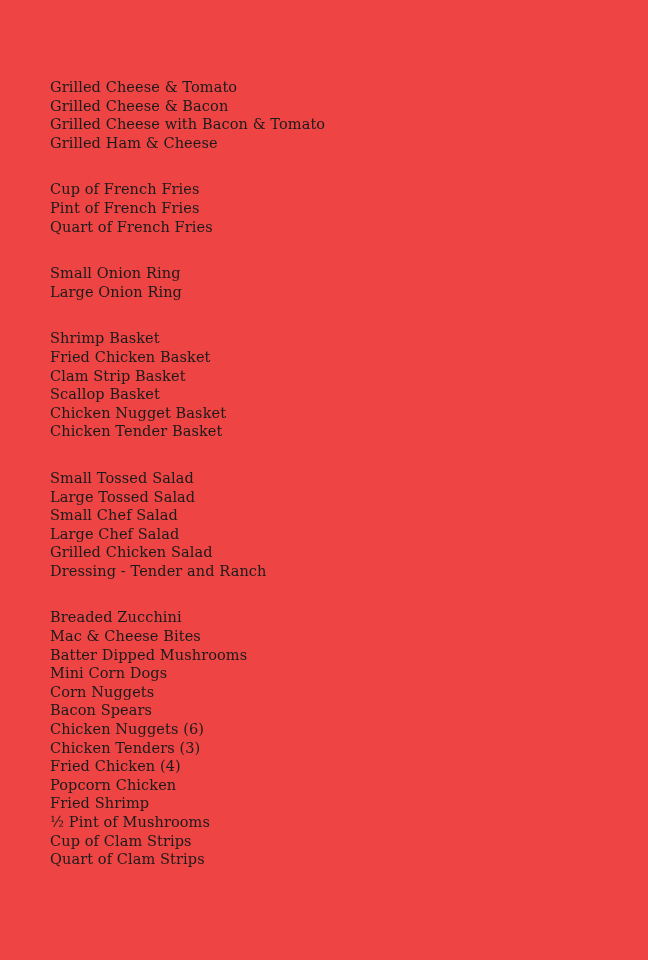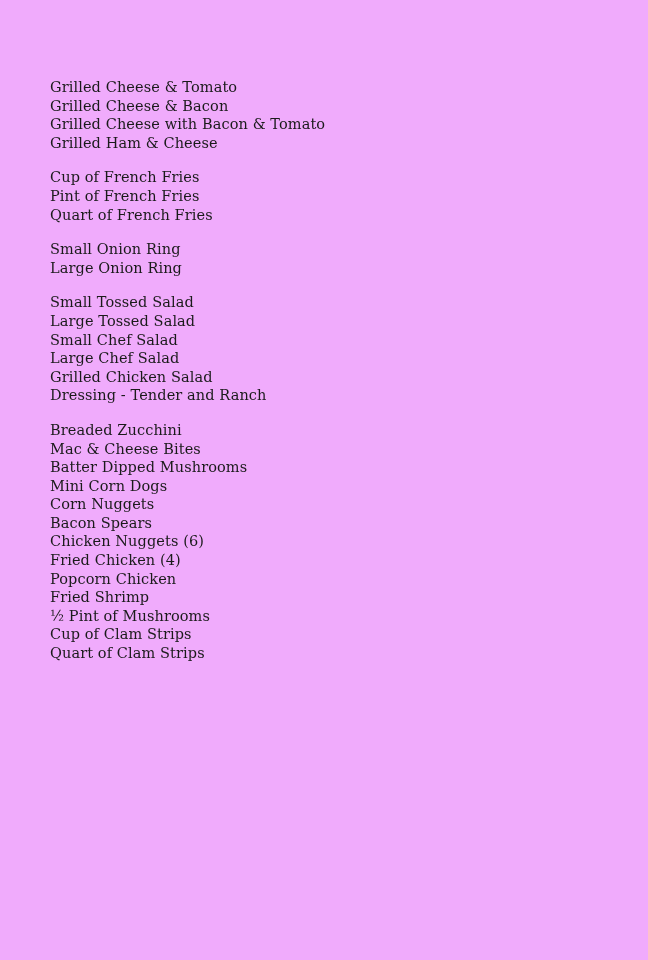--- a/index.html
+++ b/index.html
@@ -10,29 +10,29 @@
     width: 648px;
     height: 960px;
     background: #ffffff;
     overflow: hidden;
     font-family: "DejaVu Serif", "Liberation Serif", serif;
   }
   .page {
     position: relative;
     width: 648px;
     height: 960px;
-    background: #f0abfc;
+    background: #ef4444;
   }
   .menu {
     position: absolute;
     left: 50px;
     top: 78px;
   }
   .group + .group {
-    margin-top: 16px; 
+    margin-top: 28px; 
   }
   .item {
     font-size: 14.5px;
     line-height: 18.6px;
     height: 18.6px;
     color: #1b1b1b;
     letter-spacing: 0.1px;
     white-space: nowrap;
   }
 </style>
@@ -50,35 +50,44 @@
       <div class="group">
         <div class="item">Cup of French Fries</div>
         <div class="item">Pint of French Fries</div>
         <div class="item">Quart of French Fries</div>
       </div>
       <div class="group">
         <div class="item">Small Onion Ring</div>
         <div class="item">Large Onion Ring</div>
       </div>
       <div class="group">
+        <div class="item">Shrimp Basket</div>
+        <div class="item">Fried Chicken Basket</div>
+        <div class="item">Clam Strip Basket</div>
+        <div class="item">Scallop Basket</div>
+        <div class="item">Chicken Nugget Basket</div>
+        <div class="item">Chicken Tender Basket</div>
+      </div>
+      <div class="group">
         <div class="item">Small Tossed Salad</div>
         <div class="item">Large Tossed Salad</div>
         <div class="item">Small Chef Salad</div>
         <div class="item">Large Chef Salad</div>
         <div class="item">Grilled Chicken Salad</div>
         <div class="item">Dressing - Tender and Ranch</div>
       </div>
       <div class="group">
         <div class="item">Breaded Zucchini</div>
         <div class="item">Mac &amp; Cheese Bites</div>
         <div class="item">Batter Dipped Mushrooms</div>
         <div class="item">Mini Corn Dogs</div>
         <div class="item">Corn Nuggets</div>
         <div class="item">Bacon Spears</div>
         <div class="item">Chicken Nuggets (6)</div>
+        <div class="item">Chicken Tenders (3)</div>
         <div class="item">Fried Chicken (4)</div>
         <div class="item">Popcorn Chicken</div>
         <div class="item">Fried Shrimp</div>
         <div class="item">½ Pint of Mushrooms</div>
         <div class="item">Cup of Clam Strips</div>
         <div class="item">Quart of Clam Strips</div>
       </div>
     </div>
 </div>
 

